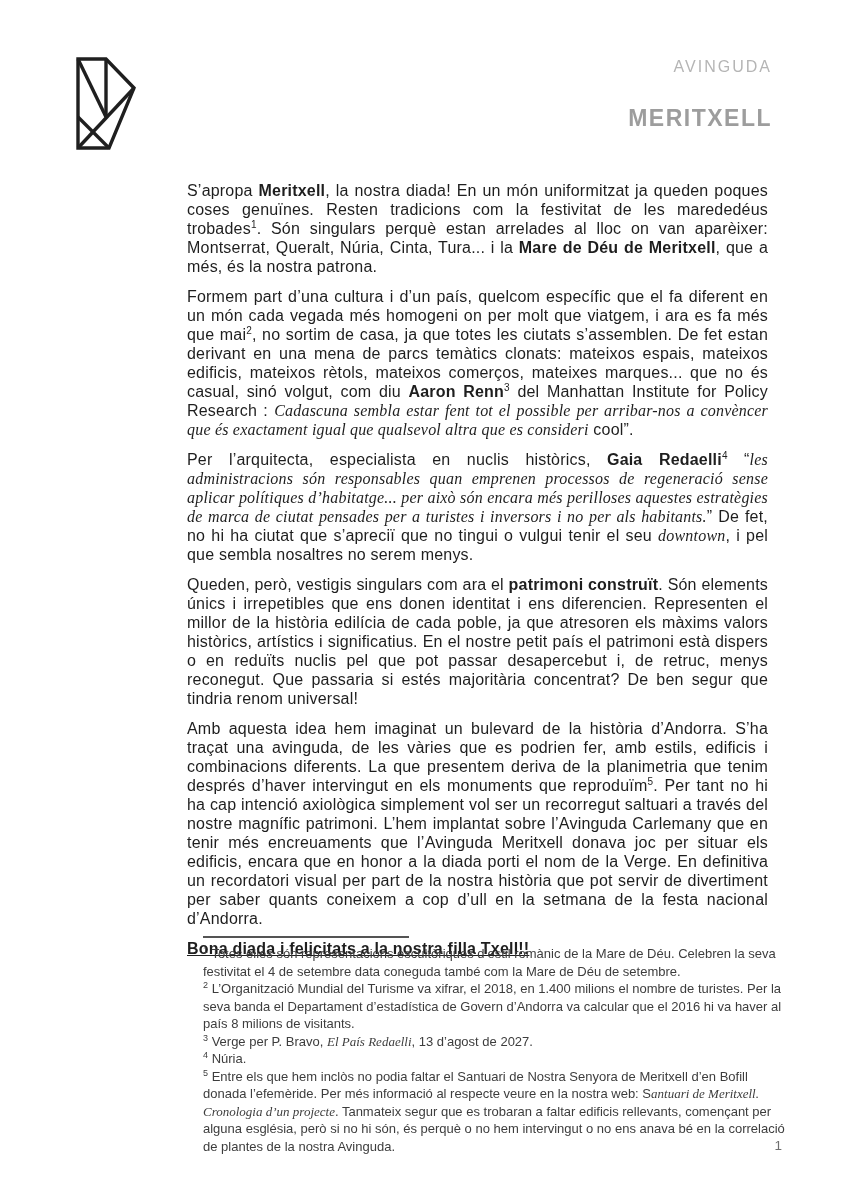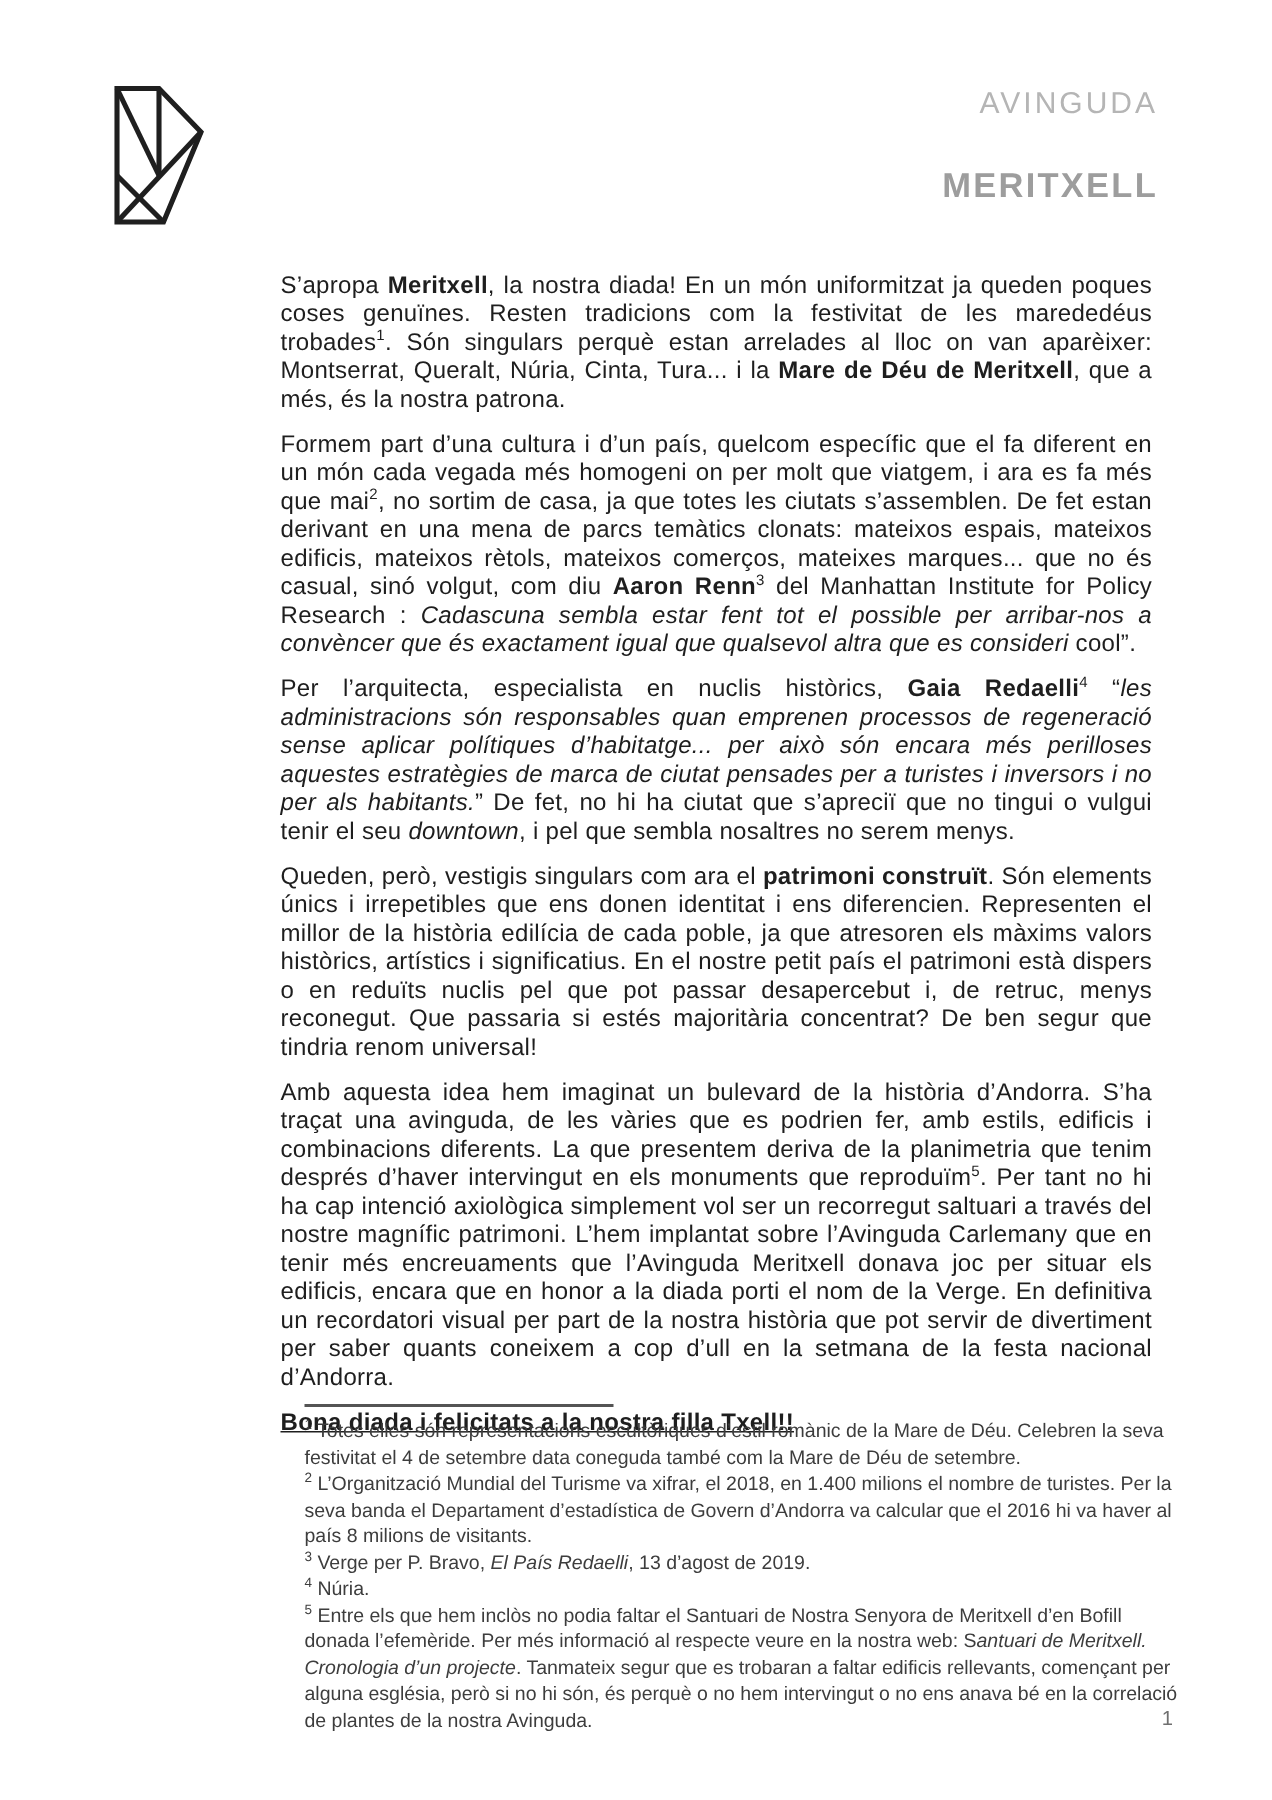--- a/index.html
+++ b/index.html
@@ -5,29 +5,29 @@
   html,body{margin:0;padding:0;background:#ffffff;}
   .page{
     position:relative;width:848px;height:1200px;background:#ffffff;
     font-family:"Liberation Sans",sans-serif;overflow:hidden;
   }
   
   .logo{position:absolute;left:62px;top:55px;width:90px;height:105px;color:#1f1f1f;}
   .logo svg{display:block;width:100%;height:100%;}
   
   .header{position:absolute;top:58px;right:76px;text-align:right;}
-  .header-line1{font-size:20px;letter-spacing:2px;font-weight:400;color:#b5b5b5;}
+  .header-line1{font-size:16px;letter-spacing:2px;font-weight:400;color:#b5b5b5;}
   .header-line2{margin-top:29px;font-size:23px;letter-spacing:1.5px;font-weight:700;color:#9d9d9d;}
   
   .content{position:absolute;left:187px;top:181px;width:581px;color:#1e1e1e;}
   .content p{margin:0 0 11px 0;font-size:16px;line-height:19px;text-align:justify;letter-spacing:0.2px;}
   .content p.closing{text-align:left;text-decoration:underline;}
   .content sup{font-size:10px;line-height:0;}
   .b{font-weight:700;}
-  .i{font-style:italic;}
+  .i{font-style:italic;font-family:Liberation Serif, serif;}
   
   .footnotes{position:absolute;left:203px;top:936px;width:586px;color:#3d3d3d;}
   .fn-rule{width:206px;border-top:2px solid #545454;margin:0 0 7px 0;}
   .footnote{margin:0;font-size:13px;line-height:17.5px;text-align:left;}
   .footnote sup{font-size:9px;line-height:0;}
   
   .page-number{position:absolute;right:66px;bottom:47px;font-size:13.5px;color:#6f6f6f;}
 </style>
 </head>
 <body>
@@ -55,20 +55,20 @@
     <p><span>Per l’arquitecta, especialista en nuclis històrics, </span><span class="b">Gaia Redaelli</span><sup>4</sup><span> “</span><span class="i">les administracions són responsables quan emprenen processos de regeneració sense aplicar polítiques d’habitatge... per això són encara més perilloses aquestes estratègies de marca de ciutat pensades per a turistes i inversors i no per als habitants.</span><span>” De fet, no hi ha ciutat que s’apreciï que no tingui o vulgui tenir el seu </span><span class="i">downtown</span><span>, i pel que sembla nosaltres no serem menys.</span></p>
     <p><span>Queden, però, vestigis singulars com ara el </span><span class="b">patrimoni construït</span><span>. Són elements únics i irrepetibles que ens donen identitat i ens diferencien. Representen el millor de la història edilícia de cada poble, ja que atresoren els màxims valors històrics, artístics i significatius. En el nostre petit país el patrimoni està dispers o en reduïts nuclis pel que pot passar desapercebut i, de retruc, menys reconegut. Que passaria si estés majoritària concentrat? De ben segur que tindria renom universal!</span></p>
     <p><span>Amb aquesta idea hem imaginat un bulevard de la història d’Andorra. S’ha traçat una avinguda, de les vàries que es podrien fer, amb estils, edificis i combinacions diferents. La que presentem deriva de la planimetria que tenim després d’haver intervingut en els monuments que reproduïm</span><sup>5</sup><span>. Per tant no hi ha cap intenció axiològica simplement vol ser un recorregut saltuari a través del nostre magnífic patrimoni. L’hem implantat sobre l’Avinguda Carlemany que en tenir més encreuaments que l’Avinguda Meritxell donava joc per situar els edificis, encara que en honor a la diada porti el nom de la Verge. En definitiva un recordatori visual per part de la nostra història que pot servir de divertiment per saber quants coneixem a cop d’ull en la setmana de la festa nacional d’Andorra.</span></p>
     <p class="closing"><span class="b">Bona diada i felicitats a la nostra filla Txell!!</span></p>
   </div>
 
   <div class="footnotes">
     <div class="fn-rule"></div>
     <p class="footnote"><sup>1</sup><span><span> Totes elles són representacions escultòriques d’estil romànic de la Mare de Déu. Celebren la seva festivitat el 4 de setembre data coneguda també com la Mare de Déu de setembre.</span></span></p>
     <p class="footnote"><sup>2</sup><span><span> L’Organització Mundial del Turisme va xifrar, el 2018, en 1.400 milions el nombre de turistes. Per la seva banda el Departament d’estadística de Govern d’Andorra va calcular que el 2016 hi va haver al país 8 milions de visitants.</span></span></p>
-    <p class="footnote"><sup>3</sup><span><span> Verge per P. Bravo, </span><span class="i">El País Redaelli</span><span>, 13 d’agost de 2019.</span></span></p>
+    <p class="footnote"><sup>3</sup><span><span> Verge per P. Bravo, </span><span class="i">El País Redaelli</span><span>, 13 d’agost de 2027.</span></span></p>
     <p class="footnote"><sup>4</sup><span><span> Núria.</span></span></p>
     <p class="footnote"><sup>5</sup><span><span> Entre els que hem inclòs no podia faltar el Santuari de Nostra Senyora de Meritxell d’en Bofill donada l’efemèride. Per més informació al respecte veure en la nostra web: S</span><span class="i">antuari de Meritxell. Cronologia d’un projecte</span><span>. Tanmateix segur que es trobaran a faltar edificis rellevants, començant per alguna església, però si no hi són, és perquè o no hem intervingut o no ens anava bé en la correlació de plantes de la nostra Avinguda.</span></span></p>
   </div>
 
   <div class="page-number">1</div>
 
 </div>
 
 </body></html>

